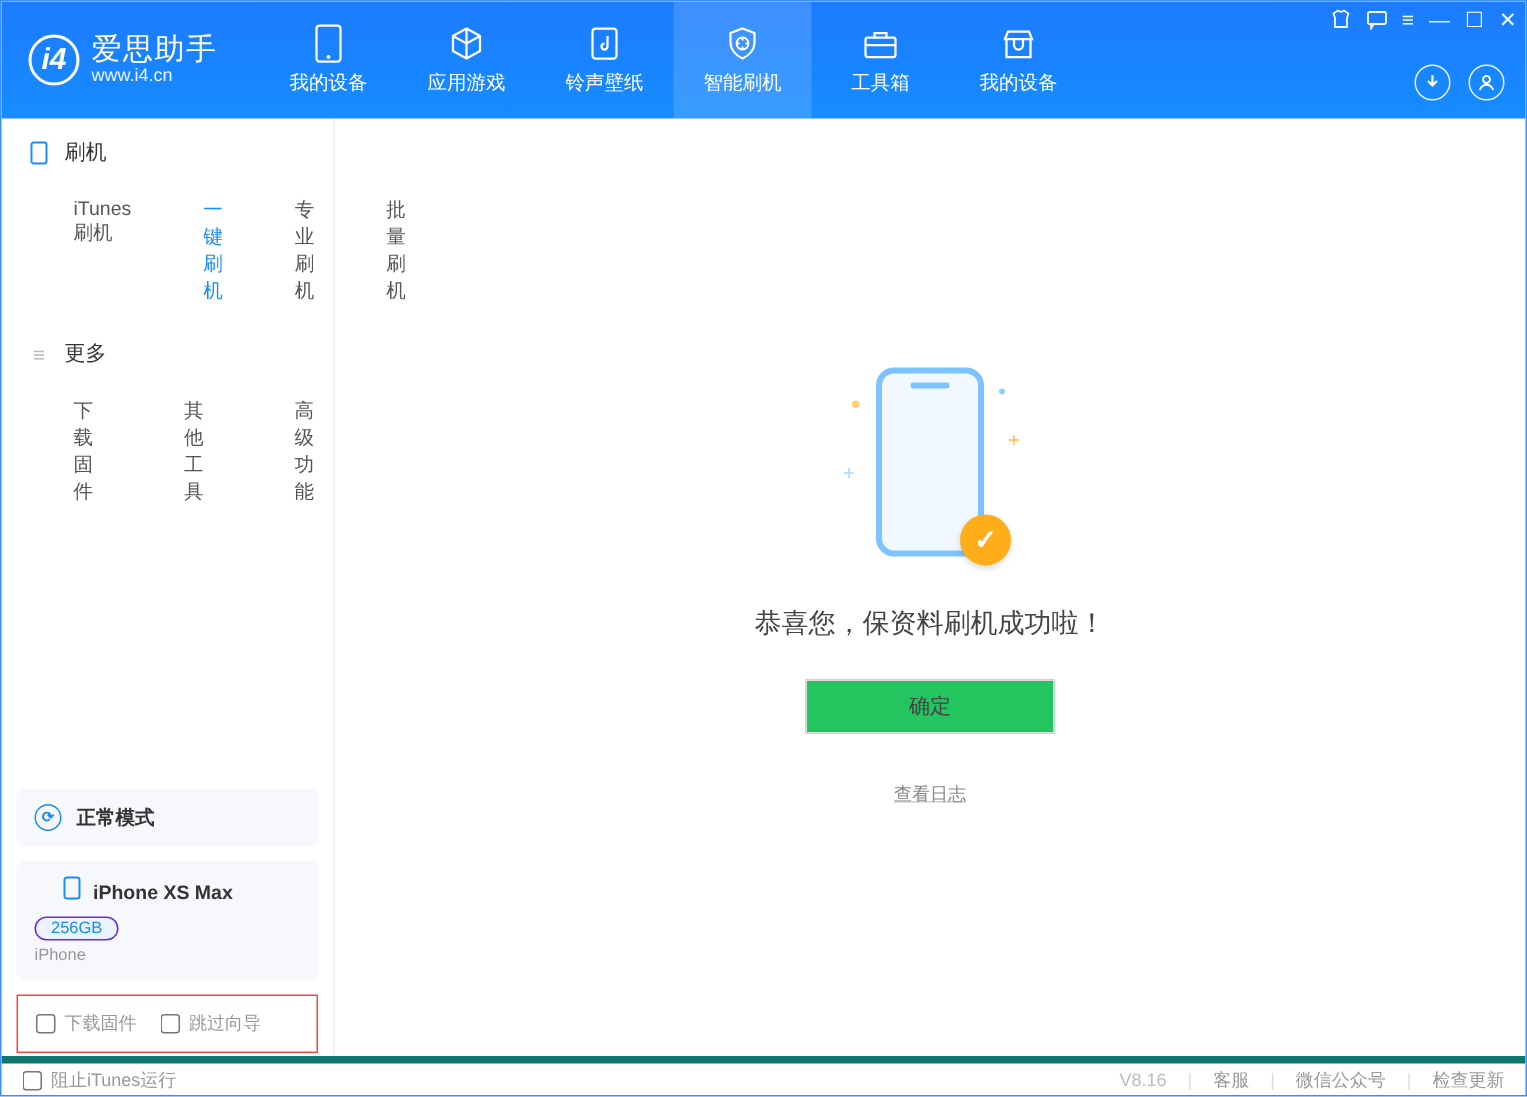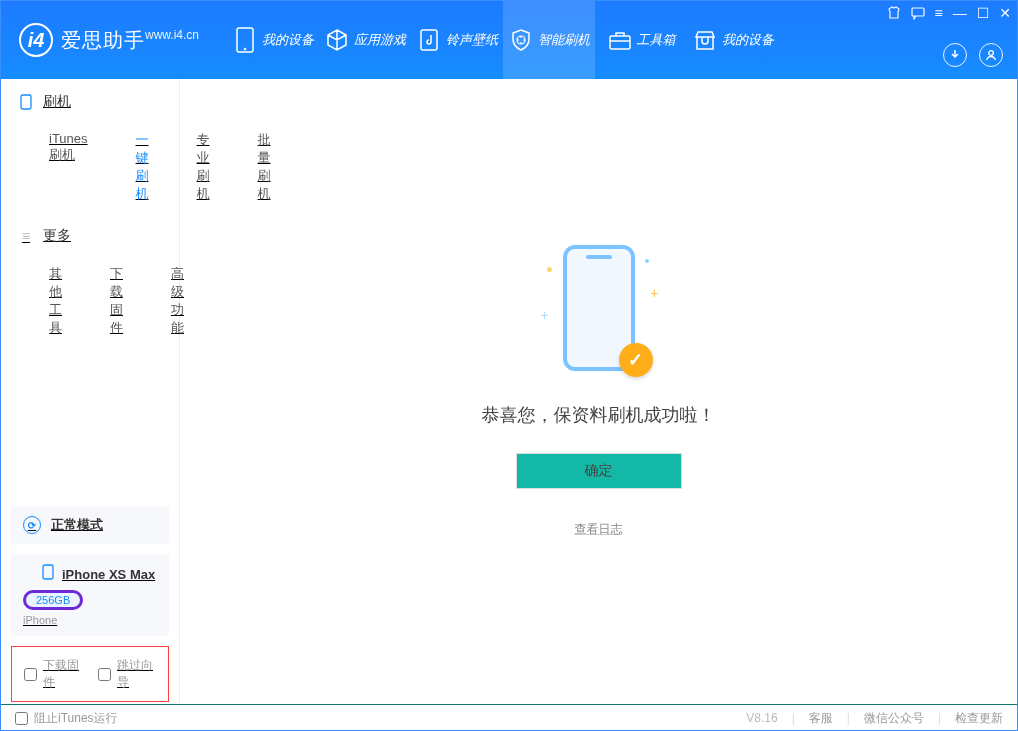--- a/index.html
+++ b/index.html
@@ -2,72 +2,72 @@
 <html><head>
 <meta charset="utf-8">
 <style>
 * { margin: 0; padding: 0; box-sizing: border-box; font-family: "Microsoft YaHei", Arial, sans-serif; }
 body { background: #fff; width: 1018px; height: 731px; overflow: hidden; border: 1px solid #3a8fff; }
 
 
 .header { height: 78px; background: linear-gradient(to bottom, #1d7bff, #168cff); display: flex; align-items: stretch; color: #fff; position: relative; }
 .logo-area { display: flex; align-items: center; padding: 0 18px; gap: 8px; }
 .logo-circle { width: 34px; height: 34px; border: 2.5px solid #fff; border-radius: 50%; display: flex; align-items: center; justify-content: center; font-weight: bold; font-size: 20px; font-style: italic; }
-.logo-text { display: flex; flex-direction: row; line-height: 1.1; }
+.logo-text { display: flex; flex-direction: column; line-height: 1.1; }
 .logo-text .cn { font-size: 20px; font-weight: 500; letter-spacing: 1px; }
 .logo-text .url { font-size: 12px; opacity: .9; }
 .nav { display: flex; margin-left: 10px; }
-.nav-item { width: 92px; display: flex; flex-direction: row; align-items: center; justify-content: center; gap: 4px; cursor: pointer; position: relative; font-style: italic; }
+.nav-item { width: 92px; display: flex; flex-direction: column; align-items: center; justify-content: center; gap: 4px; cursor: pointer; position: relative; }
 .nav-item.active { background: rgba(255,255,255,.15); }
 .nav-item .nicon { width: 26px; height: 26px; display: flex; align-items: center; justify-content: center; }
 .nav-item .nlabel { font-size: 13px; }
 .win-controls { position: absolute; right: 6px; top: 4px; display: flex; gap: 10px; align-items: center; opacity: .95; }
 .win-controls span { cursor: pointer; font-size: 14px; display: inline-flex; }
 .user-icons { position: absolute; right: 14px; bottom: 12px; display: flex; gap: 12px; }
 .user-icons .uicon { width: 24px; height: 24px; border: 1.5px solid rgba(255,255,255,.9); border-radius: 50%; display: flex; align-items: center; justify-content: center; cursor: pointer; }
 
 
 .body { display: flex; height: 625px; }
-.sidebar { width: 179px; border-right: 1px solid #eee; display: flex; flex-direction: column; text-decoration: underline; }
+.sidebar { width: 222px; border-right: 1px solid #eee; display: flex; flex-direction: column; }
 .side-section-title { display: flex; align-items: center; gap: 10px; padding: 14px 18px 10px; font-size: 14px; color: #333; }
 .side-section-title .sicon { width: 14px; height: 14px; display: inline-flex; align-items: center; justify-content: center; }
 .side-items { display: flex; flex-direction: row; }
 .side-item { padding: 10px 0 10px 48px; font-size: 13px; color: #555; cursor: pointer; }
 .side-item.active { color: #168cff; }
 .side-spacer { flex: 1; }
 .side-bottom { padding: 0 10px; }
 .mode-card, .device-card { background: #f6f8fb; border-radius: 4px; padding: 10px 12px; margin-bottom: 10px; }
 .mode-card { display: flex; align-items: center; gap: 10px; font-size: 13px; color: #333; font-weight: 600; }
 .mode-icon { width: 18px; height: 18px; border-radius: 50%; border: 1.5px solid #168cff; display: flex; align-items: center; justify-content: center; font-size: 10px; color: #168cff; }
 .device-card .drow { display: flex; align-items: center; gap: 8px; margin-left: 19px; }
 .device-card .dname { font-size: 13px; font-weight: 700; color: #333; }
-.device-card .dcap { display: inline-block; margin-top: 6px; padding: 1px 10px; border: 3px solid #6d28d9; border-radius: 10px; font-size: 11px; color: #168cff; background: #eaf3ff; }
+.device-card .dcap { display: inline-block; margin-top: 6px; padding: 1px 10px; border: 1px solid #6d28d9; border-radius: 10px; font-size: 11px; color: #168cff; background: #eaf3ff; }
 .device-card .dtype { font-size: 11px; color: #999; margin-top: 4px; }
 .checkrow { display: flex; gap: 16px; padding: 10px 12px; border: 1.5px solid #ff4040; margin: 4px 0 2px; }
 .checkrow label { display: flex; align-items: center; gap: 6px; font-size: 12px; color: #999; cursor: pointer; }
 .checkrow input { width: 13px; height: 13px; }
 
 
 .main { flex: 1; position: relative; display: flex; flex-direction: column; align-items: center; justify-content: center; }
 .success-ill { width: 120px; height: 140px; position: relative; margin-bottom: 18px; }
 .phone-shape { position: absolute; left: 24px; top: 0; width: 72px; height: 126px; border: 4px solid #7cc3ff; border-radius: 12px; background: #f2f8ff; }
 .phone-shape::before { content: ""; position: absolute; left: 50%; top: 6px; transform: translateX(-50%); width: 26px; height: 4px; border-radius: 3px; background: #7cc3ff; }
 .badge-check { position: absolute; right: 6px; bottom: 8px; width: 34px; height: 34px; border-radius: 50%; background: #ffae1a; display: flex; align-items: center; justify-content: center; color: #fff; font-size: 18px; font-weight: bold; box-shadow: 0 2px 4px rgba(0,0,0,.15); }
 .sparkle { position: absolute; background: #ffd36b; border-radius: 50%; }
 .sp1 { width: 5px; height: 5px; left: 8px; top: 22px; }
 .sp2 { width: 4px; height: 4px; right: 10px; top: 14px; background: #8fd1ff; }
 .plus { position: absolute; color: #ffc14d; font-size: 14px; }
 .pl1 { right: 0; top: 40px; }
 .pl2 { left: 2px; top: 62px; color: #a9d8ff; }
 .success-text { font-size: 18px; color: #444; margin-bottom: 26px; }
-.ok-btn { padding: 8px 68px; border: 1px solid #ddd; background: #14b8a6; font-size: 14px; color: #444; cursor: pointer; margin-bottom: 32px; }
+.ok-btn { padding: 8px 68px; border: 1px solid #ddd; background: #22c55e; font-size: 14px; color: #444; cursor: pointer; margin-bottom: 32px; }
 .view-log { font-size: 12px; color: #888; cursor: pointer; text-decoration: underline; text-decoration-color: #ccc; }
 
 
-.footer { height: 27px; border-top: 1px solid #0f766e; display: flex; align-items: center; padding: 4px 14px; font-size: 12px; color: #999; gap: 14px; }
+.footer { height: 27px; border-top: 5px solid #0f766e; display: flex; align-items: center; padding: 4px 14px; font-size: 12px; color: #999; gap: 14px; }
 .footer .fl { display: flex; align-items: center; gap: 6px; cursor: pointer; }
 .footer .spacer { flex: 1; }
 .footer .ver { color: #bbb; }
 .footer .flink { cursor: pointer; }
 .footer .sep { color: #ddd; }
 </style>
 </head>
 <body>
 
 <div class="header">
@@ -179,22 +179,22 @@
       <div class="side-item">iTunes刷机</div>
       <div class="side-item active">一键刷机</div>
       <div class="side-item">专业刷机</div>
       <div class="side-item">批量刷机</div>
     </div>
     <div class="side-section-title">
       <span class="sicon" style="color:#bbb">≡</span>
       <span>更多</span>
     </div>
     <div class="side-items">
+      <div class="side-item">下载固件</div>
       <div class="side-item">其他工具</div>
-      <div class="side-item">下载固件</div>
       <div class="side-item">高级功能</div>
     </div>
     <div class="side-spacer"></div>
     <div class="side-bottom">
       <div class="mode-card">
         <span class="mode-icon">⟳</span>
         <span>正常模式</span>
       </div>
       <div class="device-card">
         <div class="drow">

